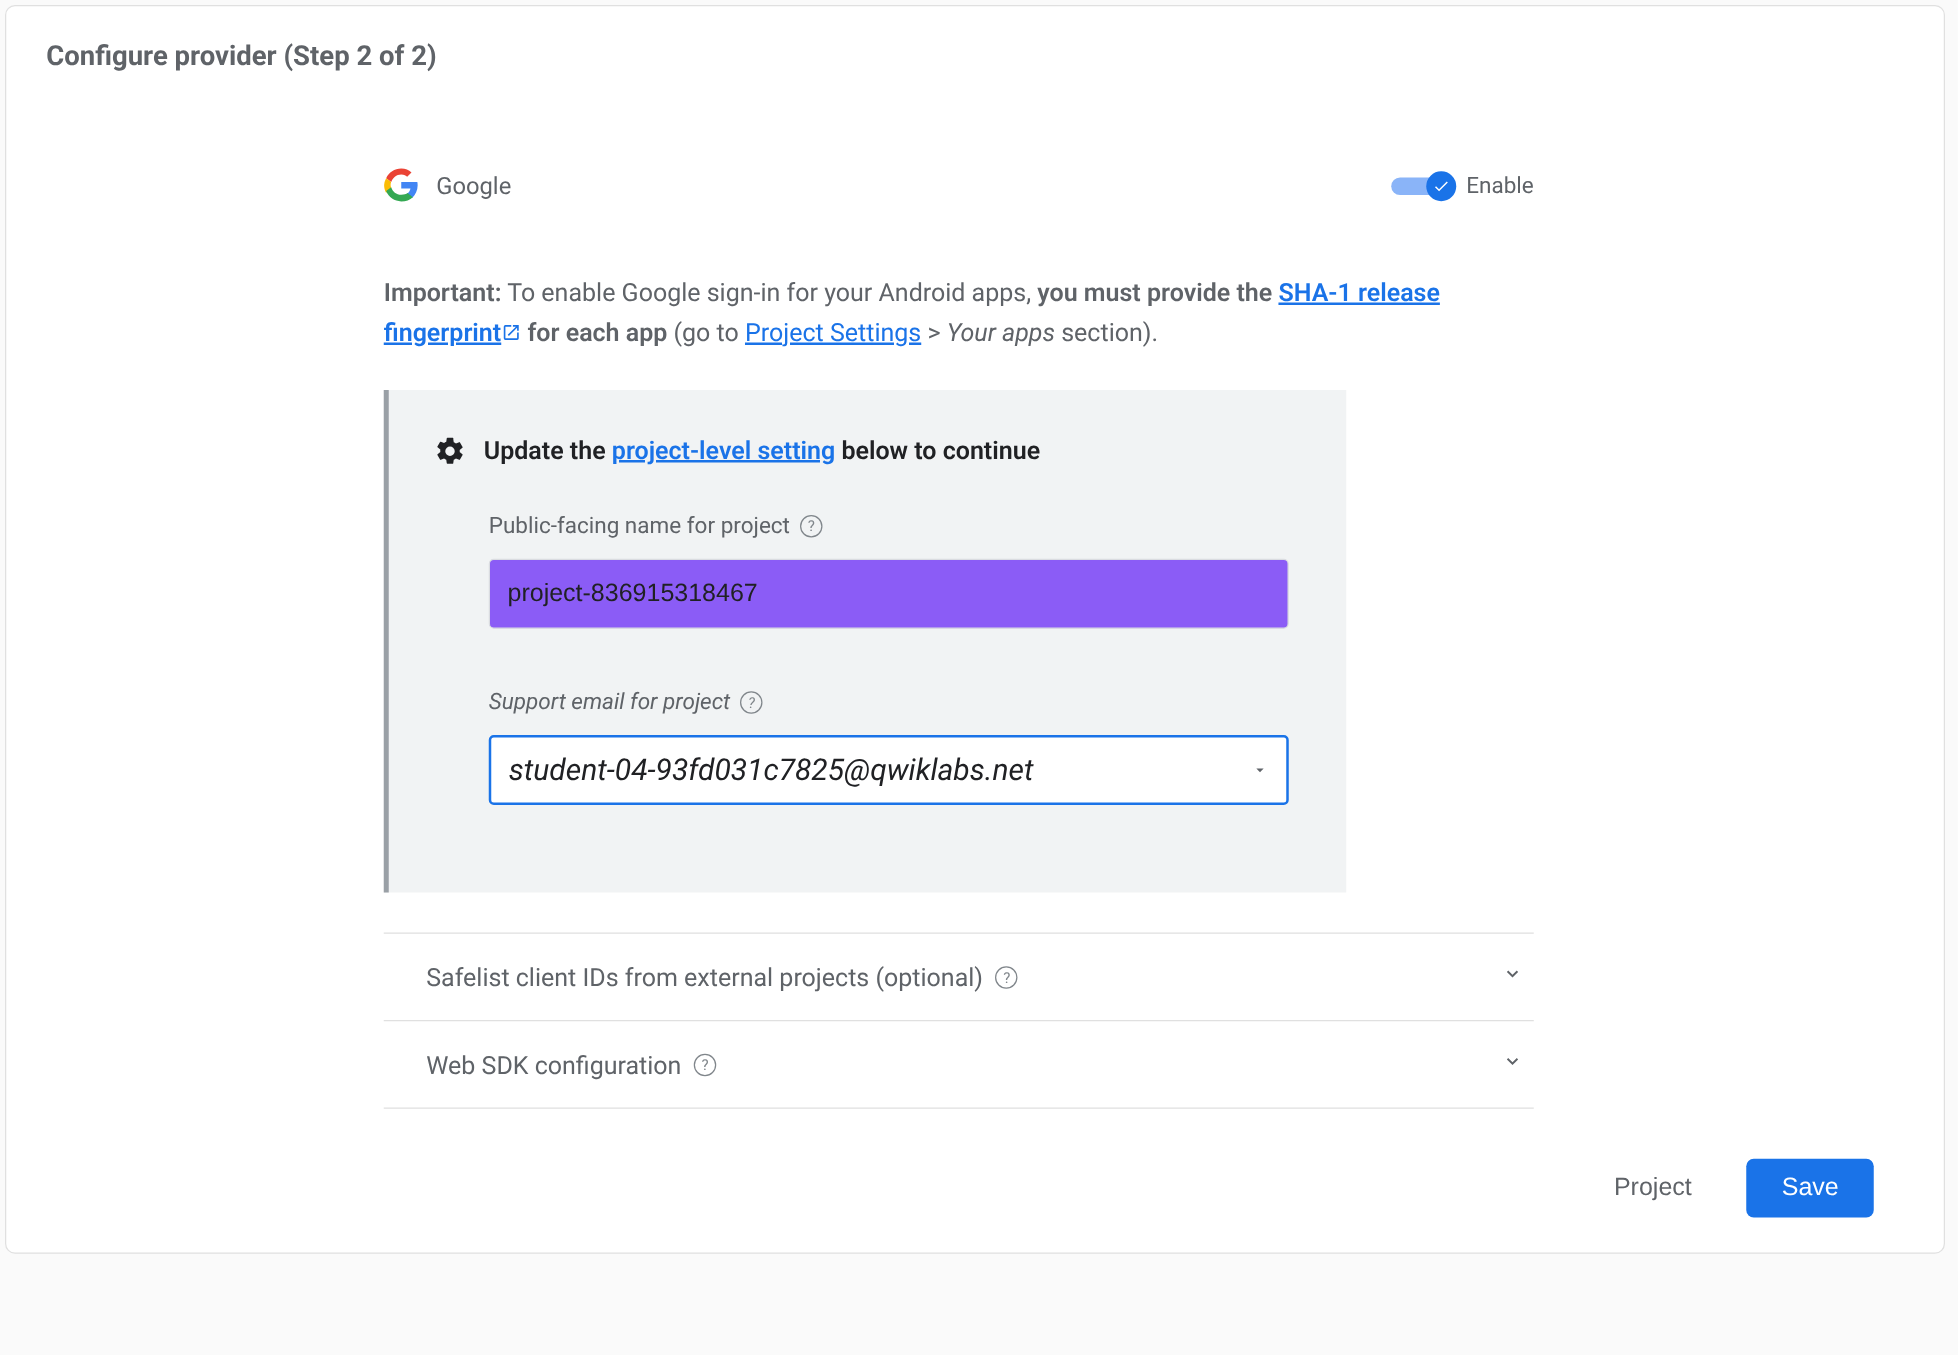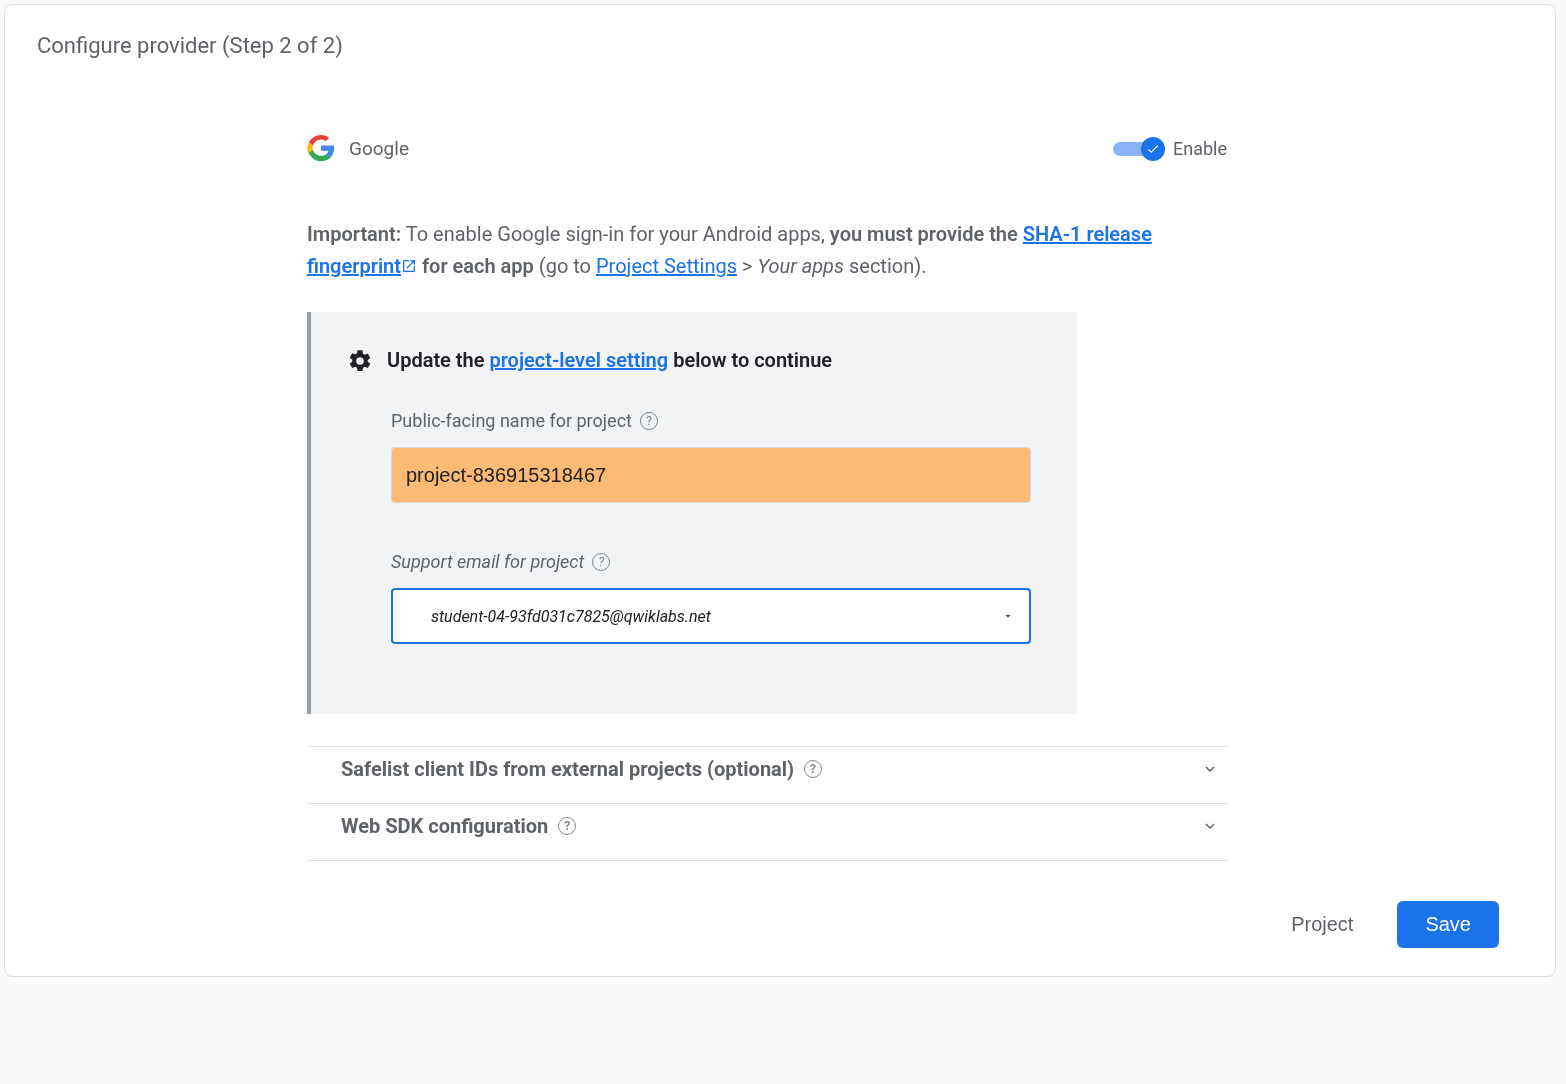--- a/index.html
+++ b/index.html
@@ -15,21 +15,21 @@
   .dialog {
     width: 1552px;
     background: #fff;
     border: 1px solid #e0e0e0;
     border-radius: 8px;
     margin: 4px;
     padding: 28px 32px 24px 32px;
   }
   .dialog-title {
     font-size: 22px;
-    font-weight: 400;
+    font-weight: 700;
     color: #5f6368;
     margin-bottom: 76px;
   }
   .center-col {
     width: 920px;
     margin-left: 270px;
   }
   .provider-header {
     display: flex;
     align-items: center;
@@ -147,48 +147,47 @@
     justify-content: center;
     font-size: 12px;
     color: #80868b;
     cursor: pointer;
   }
   .text-input {
     width: 640px;
     height: 56px;
     border: 1px solid #dadce0;
     border-radius: 4px;
-    background: #fdba74;
+    background: #8b5cf6;
     padding: 0 14px;
     font-size: 20px;
     color: #202124;
   }
   .select-wrap {
     width: 640px;
     height: 56px;
     border: 2px solid #1a73e8;
     border-radius: 4px;
     background: #fff;
     padding: 0 14px;
     display: flex;
     align-items: center;
     justify-content: space-between;
     cursor: pointer;
   }
-  .select-value { font-size: 16px; color: #202124; margin-left: 24px; }
+  .select-value { font-size: 24px; color: #202124; }
   .caret-down { width: 14px; height: 14px; color: #5f6368; }
 
   .expander {
     border-top: 1px solid #e0e0e0;
-    padding: 10px 8px 22px 34px;
-    display: flex;
-    align-items: center;
+    padding: 23px 8px 22px 34px;
+    display: flex;
+    align-items: flex-start;
     justify-content: space-between;
     cursor: pointer;
-    font-weight: bold;
   }
   .expander-label {
     font-size: 20px;
     color: #5f6368;
     display: flex;
     align-items: center;
     gap: 10px;
   }
   .chevron { width: 18px; height: 18px; color: #5f6368; }
 

